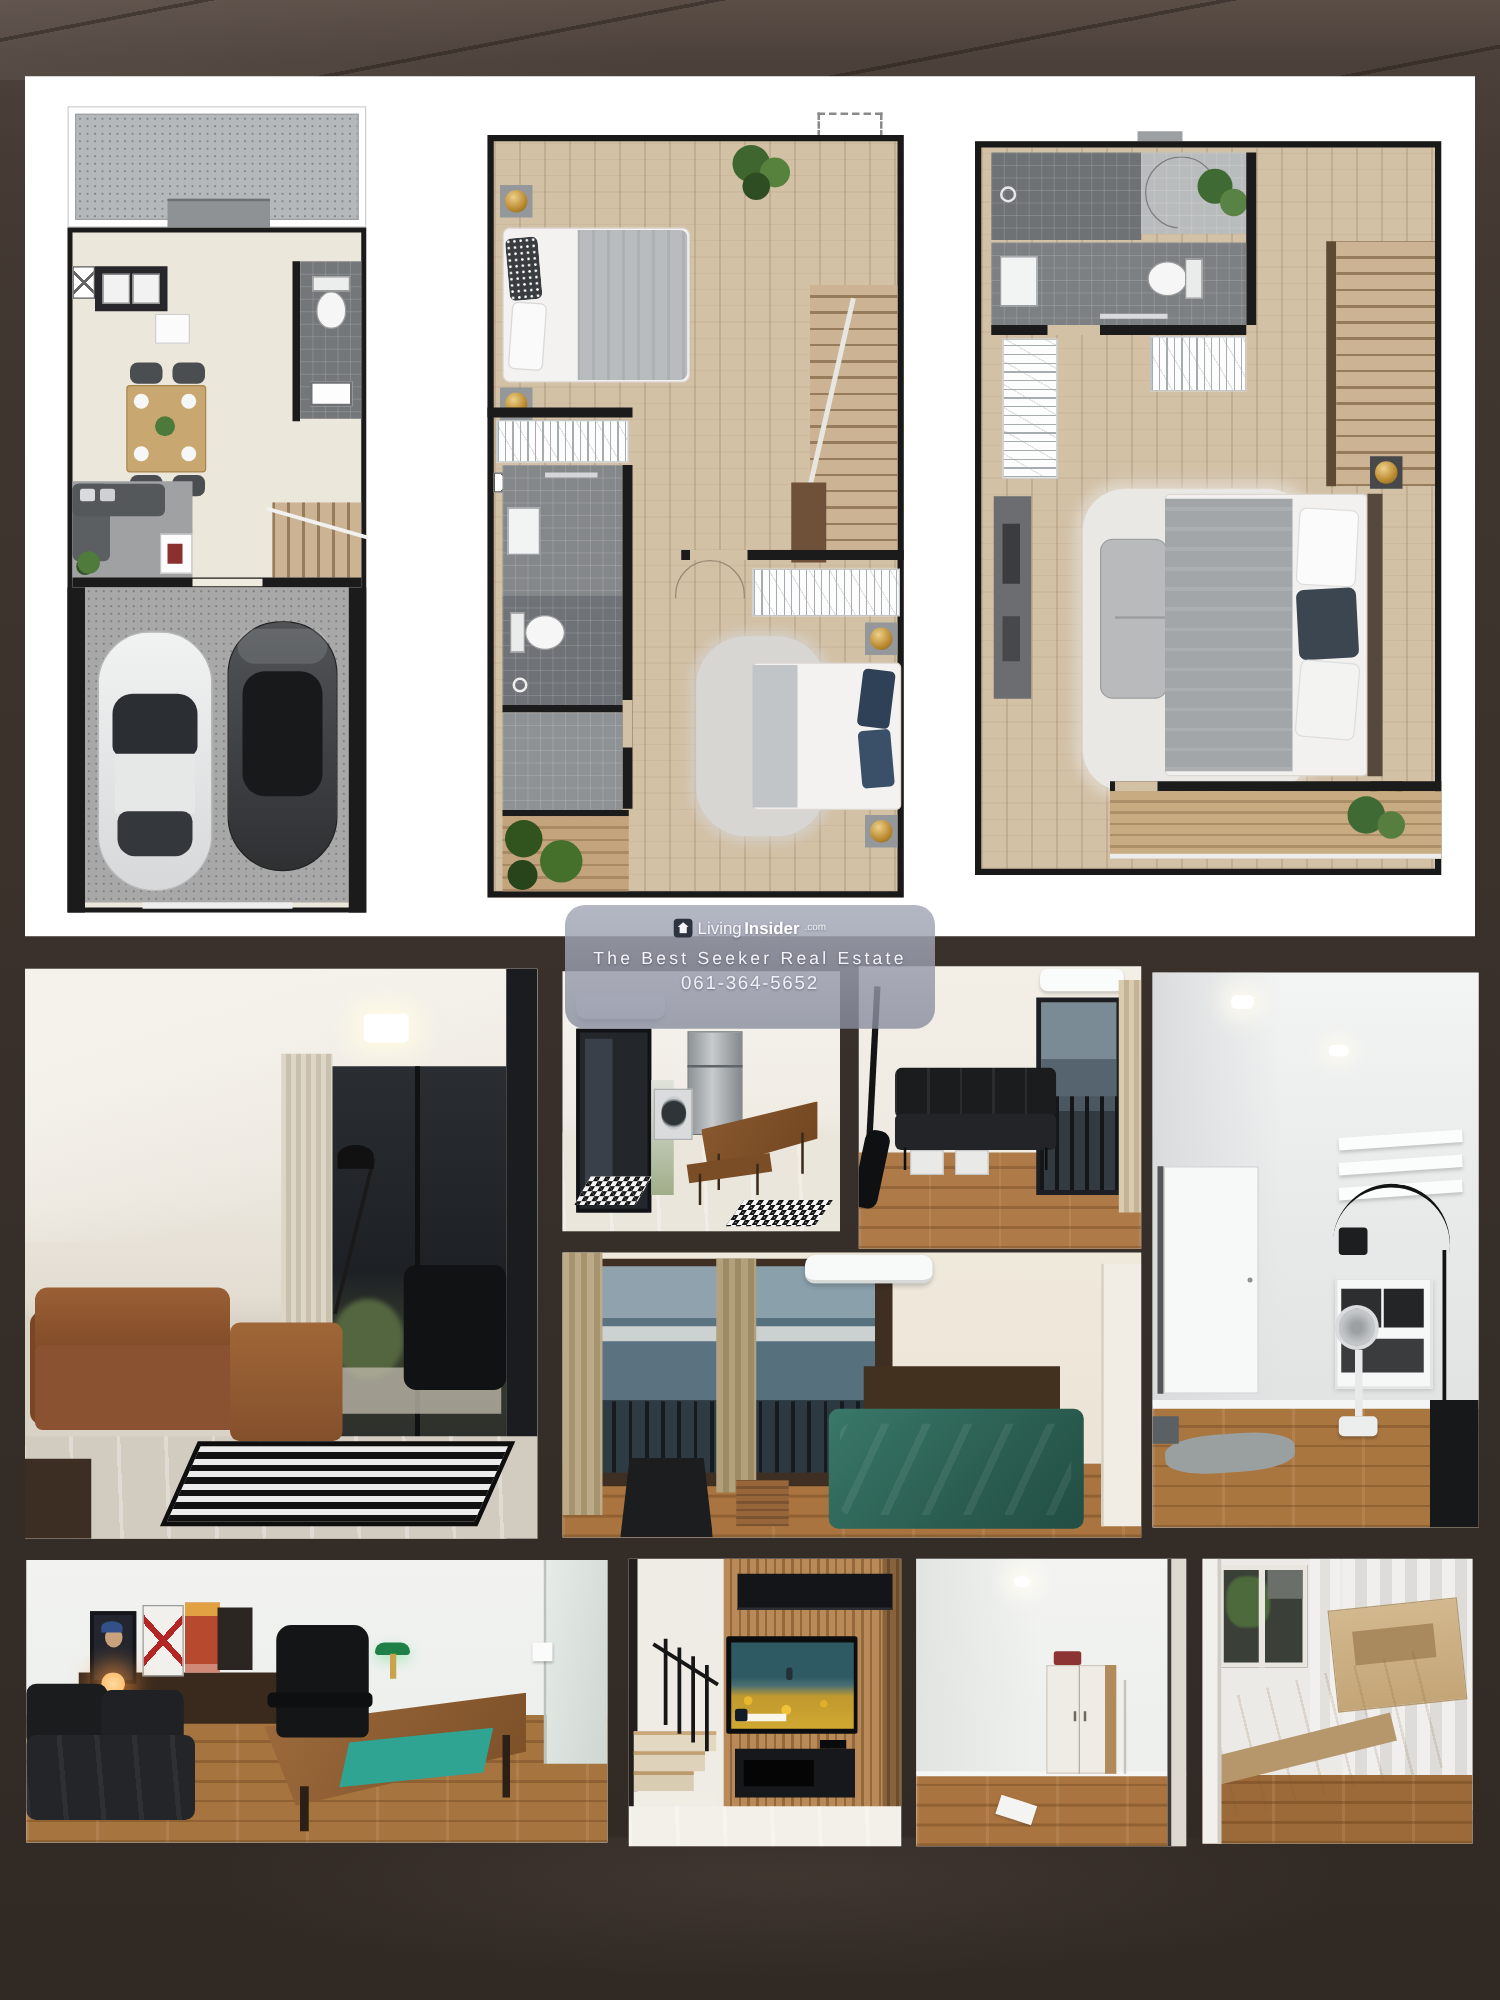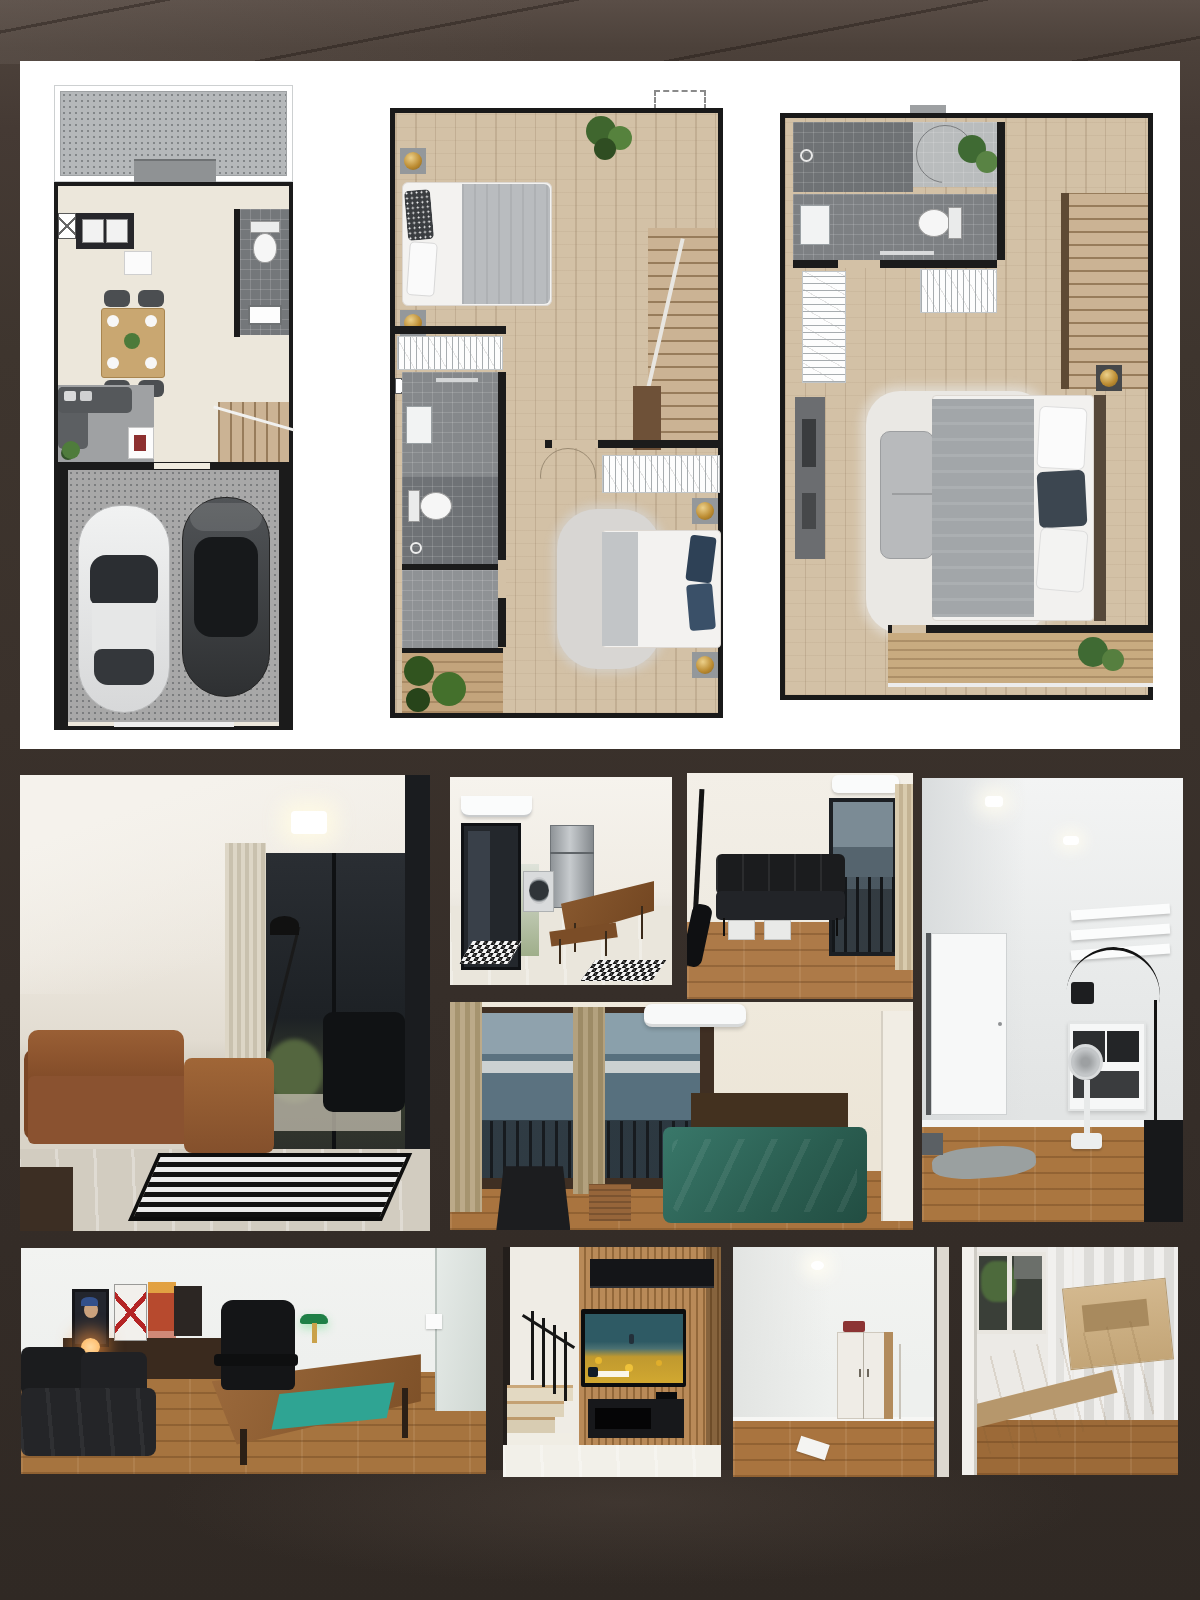--- a/index.html
+++ b/index.html
@@ -373,14 +373,26 @@
     <i style="left:24%;top:4%;width:13%;height:10%;background:#6b6f6a;"></i>
     <i style="left:21%;top:2%;width:2%;height:36%;background:#e9e6e0;"></i>
     <i class="pk" style="left:0;top:76%;width:100%;height:24%;background-color:#9c6a38;"></i>
     <i style="left:48%;top:16%;width:48%;height:36%;background:linear-gradient(180deg,#d3b88e,#c3a577);transform:rotate(-6deg);border:1px solid #b59a6f;"></i>
     <i style="left:56%;top:24%;width:30%;height:12%;background:#a88a5e;transform:rotate(-6deg);"></i>
     <i style="left:6%;top:40%;width:86%;height:42%;background:linear-gradient(180deg,#d8bd94,#c2a377 70%,#b3946a);transform:rotate(-14deg);border-radius:4px;background-image:repeating-linear-gradient(90deg,rgba(120,90,50,.15) 0 2px,transparent 2px 24px);"></i>
     <i style="left:2%;top:62%;width:70%;height:10%;background:#b6976c;transform:rotate(-14deg);"></i>
     <i style="left:0;top:0;width:7%;height:100%;background:#f2f0ec;border-right:3px solid #cfccc5;"></i>
   </div>
 
+  <div class="watermark">
+    <div class="wm-l1">
+      <span class="wm-ic">
+          <b></b>
+        </span>
+      <span style="font-weight:400;color:#f4f5f7;">Living</span>
+        <span style="font-weight:700;margin-left:-2px;">Insider</span>
+        <span style="font-size:8px;opacity:.85;align-self:flex-end;padding-bottom:2px;">.com</span>
+    </div>
+    <div class="wm-l2">The Best Seeker Real Estate</div>
+    <div class="wm-l3">061-364-5652</div>
+  </div>
 
 </div>
 
 </body></html>

